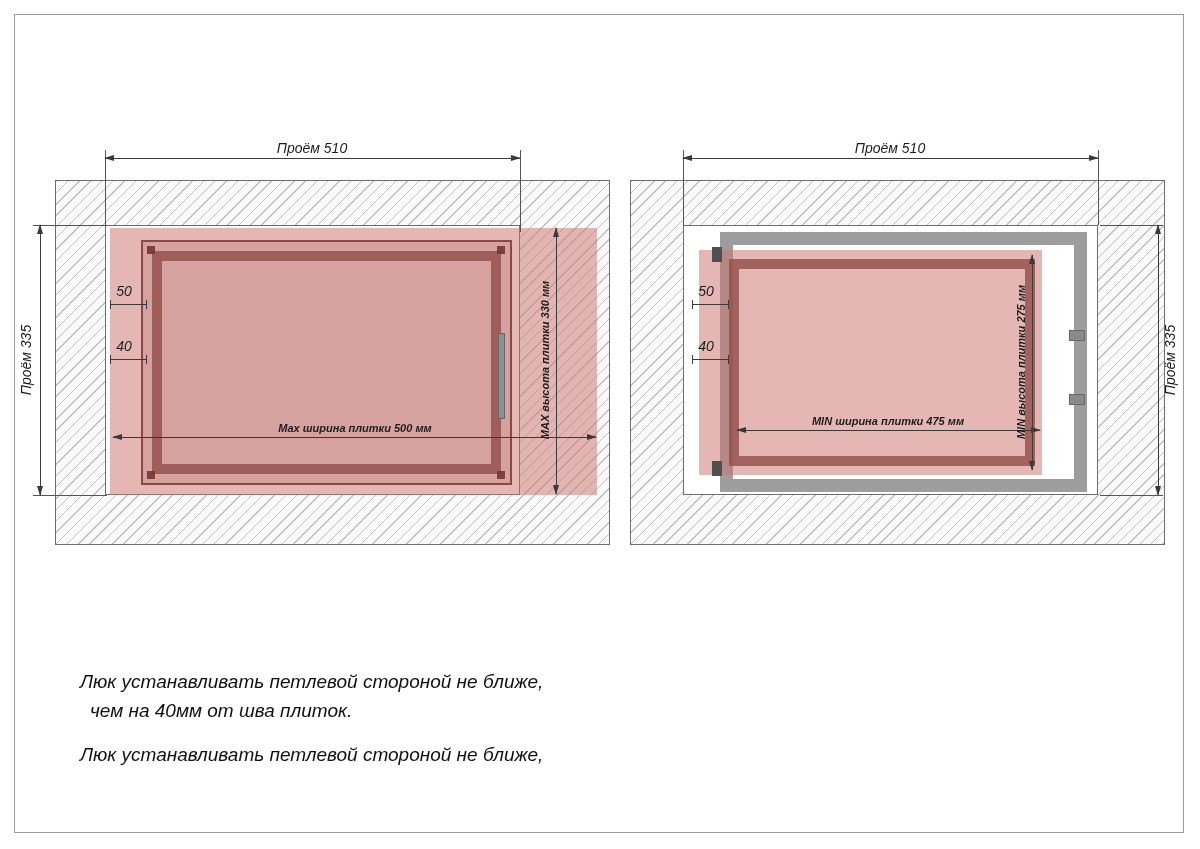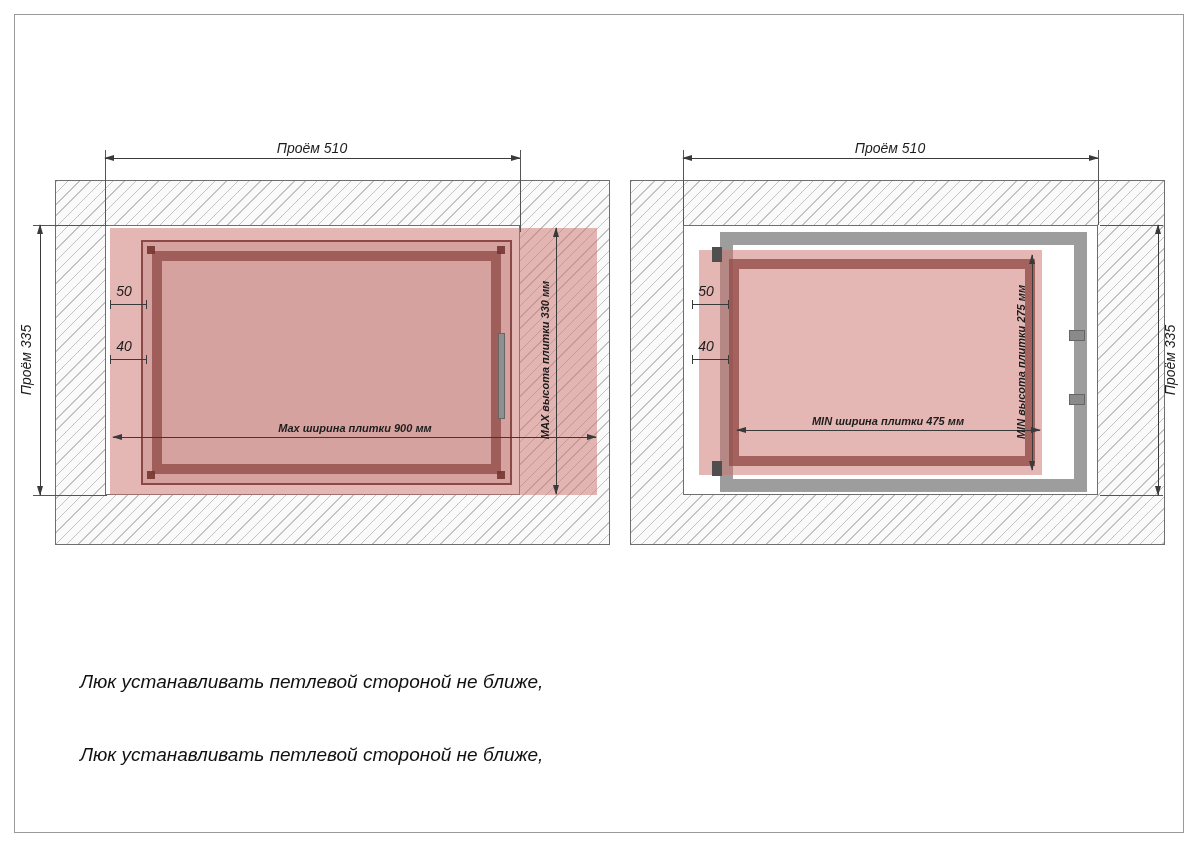--- a/index.html
+++ b/index.html
@@ -70,21 +70,21 @@
   <div class="abs dim-v" style="left:40px;top:225px;height:270px;">
     <i class="arr arr-up"></i>
     <i class="arr arr-down"></i>
   </div>
   <div class="lbl lbl-v" style="left:26px;top:360px;">Проём 335</div>
 
   <div class="abs dim-h" style="left:113px;top:437px;width:483px;">
     <i class="arr arr-left"></i>
     <i class="arr arr-right"></i>
   </div>
-  <div class="lbl lbl-sm" style="left:355px;top:428px;">Max ширина плитки 900 мм</div>
+  <div class="lbl lbl-sm" style="left:355px;top:428px;">Max ширина плитки 500 мм</div>
 
   <div class="abs dim-v" style="left:556px;top:228px;height:266px;">
     <i class="arr arr-up"></i>
     <i class="arr arr-down"></i>
   </div>
   <div class="lbl lbl-v lbl-sm" style="left:545px;top:360px;">MAX высота плитки 330 мм</div>
 
   <div class="abs dim-h" style="left:110px;top:304px;width:36px;"></div>
   <div class="abs tick-v" style="left:110px;top:300px;"></div>
   <div class="abs tick-v" style="left:146px;top:300px;"></div>
@@ -136,17 +136,18 @@
   <div class="abs tick-v" style="left:692px;top:300px;"></div>
   <div class="abs tick-v" style="left:728px;top:300px;"></div>
   <div class="lbl" style="left:706px;top:291px;">50</div>
   <div class="abs dim-h" style="left:692px;top:359px;width:36px;"></div>
   <div class="abs tick-v" style="left:692px;top:355px;"></div>
   <div class="abs tick-v" style="left:728px;top:355px;"></div>
   <div class="lbl" style="left:706px;top:346px;">40</div>
 
   <div class="note" style="left:80px;top:668px;">
     <div>Люк устанавливать петлевой стороной не ближе,</div>
+    <div class="indent">чем на 40мм от шва плиток.</div>
   </div>
   <div class="note" style="left:80px;top:741px;">
     <div>Люк устанавливать петлевой стороной не ближе,</div>
   </div>
 </div>
 
 </body></html>

